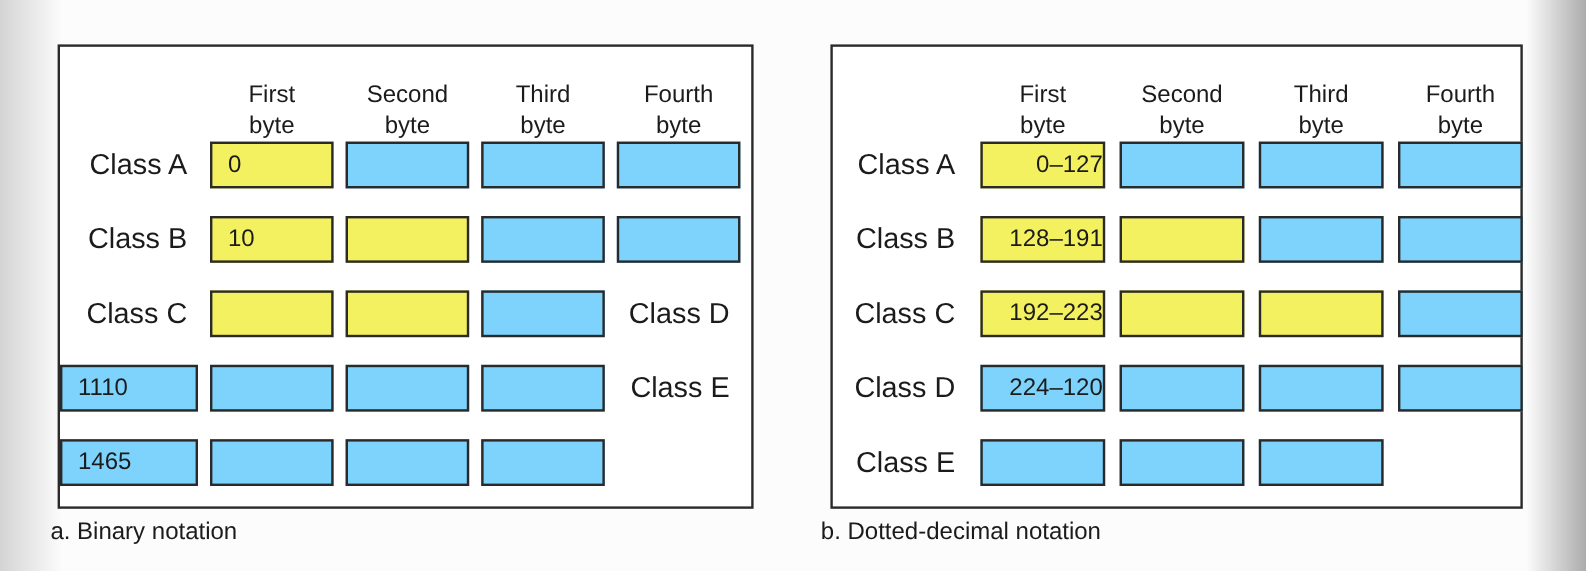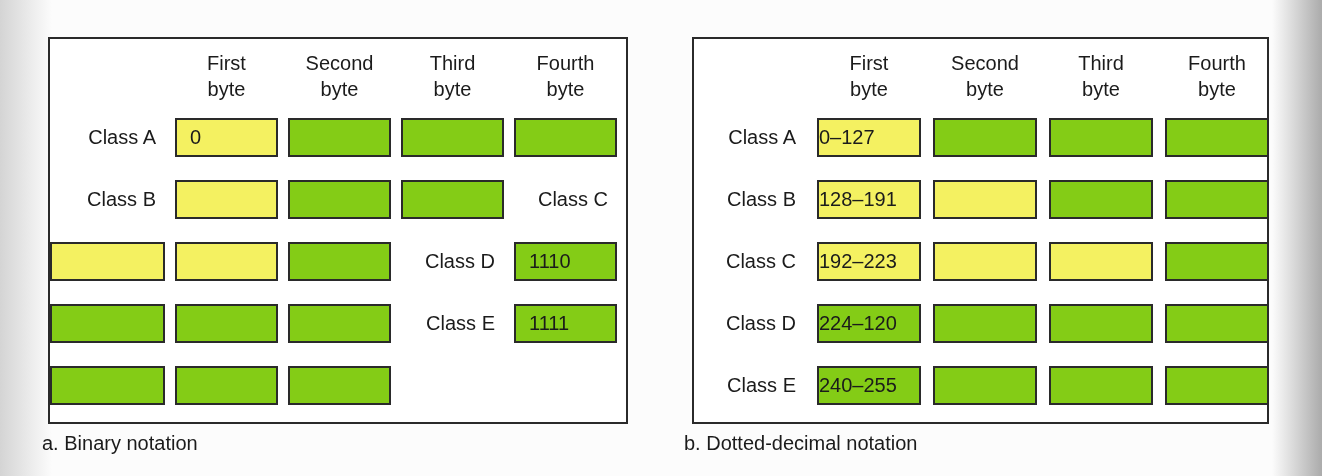--- a/index.html
+++ b/index.html
@@ -38,49 +38,49 @@
   .panel-a .grid { grid-template-columns: 115px repeat(4, 103px); }
   .panel-b .grid { grid-template-columns: 111px repeat(4, 104px); column-gap: 12px; }
 
   .corner {  }
 
   .col-header {
     align-self: end;
     text-align: center;
     font-size: 20px;
     line-height: 26px;
-    padding-bottom: 16px;
+    padding-bottom: 0;
     white-space: nowrap;
   }
   .col-header span { display: block; }
 
   .row-label {
     align-self: start;
     height: 39px;
     line-height: 39px;
     text-align: right;
     padding-right: 9px;
-    font-size: 20px;
+    font-size: 24px;
     white-space: nowrap;
   }
 
   .byte-cell {
     align-self: start;
     box-sizing: border-box;
     height: 39px;
     border: 2px solid var(--line, #2a2a2a);
-    background: #84cc16;
+    background: #7dd3fc;
     font-size: 20px;
     line-height: 35px;
     white-space: nowrap;
     overflow: hidden;
   }
   .byte-cell.hl { background: var(--highlight, #f4f161); }
   .panel-a .byte-cell { text-align: left; padding-left: 13px; }
-  .panel-b .byte-cell { text-align: left; }
+  .panel-b .byte-cell { text-align: right; }
 
   .caption {
     position: absolute;
     top: 430px;
     font-size: 20px;
     line-height: 26px;
     white-space: nowrap;
   }
   .caption-a { left: 42px; }
   .caption-b { left: 684px; }
@@ -108,34 +108,35 @@
         <div class="col-header">
           <span>Fourth</span>
           <span>byte</span>
         </div>
         <div class="row-label">Class A</div>
         <div class="byte-cell hl">0</div>
         <div class="byte-cell"></div>
         <div class="byte-cell"></div>
         <div class="byte-cell"></div>
         <div class="row-label">Class B</div>
+        <div class="byte-cell hl">10</div>
         <div class="byte-cell hl"></div>
         <div class="byte-cell"></div>
         <div class="byte-cell"></div>
         <div class="row-label">Class C</div>
         <div class="byte-cell hl"></div>
         <div class="byte-cell hl"></div>
         <div class="byte-cell"></div>
         <div class="row-label">Class D</div>
         <div class="byte-cell">1110</div>
         <div class="byte-cell"></div>
         <div class="byte-cell"></div>
         <div class="byte-cell"></div>
         <div class="row-label">Class E</div>
-        <div class="byte-cell">1111</div>
+        <div class="byte-cell">1465</div>
         <div class="byte-cell"></div>
         <div class="byte-cell"></div>
         <div class="byte-cell"></div>
       </div>
   </section>
 
   <section class="panel panel-b">
     <div class="grid">
         <div class="corner"></div>
         <div class="col-header">
@@ -168,21 +169,20 @@
         <div class="byte-cell hl">192–223</div>
         <div class="byte-cell hl"></div>
         <div class="byte-cell hl"></div>
         <div class="byte-cell"></div>
         <div class="row-label">Class D</div>
         <div class="byte-cell">224–120</div>
         <div class="byte-cell"></div>
         <div class="byte-cell"></div>
         <div class="byte-cell"></div>
         <div class="row-label">Class E</div>
-        <div class="byte-cell">240–255</div>
         <div class="byte-cell"></div>
         <div class="byte-cell"></div>
         <div class="byte-cell"></div>
       </div>
   </section>
 
   <div class="caption caption-a">a. Binary notation</div>
 
   <div class="caption caption-b">b. Dotted-decimal notation</div>
 

